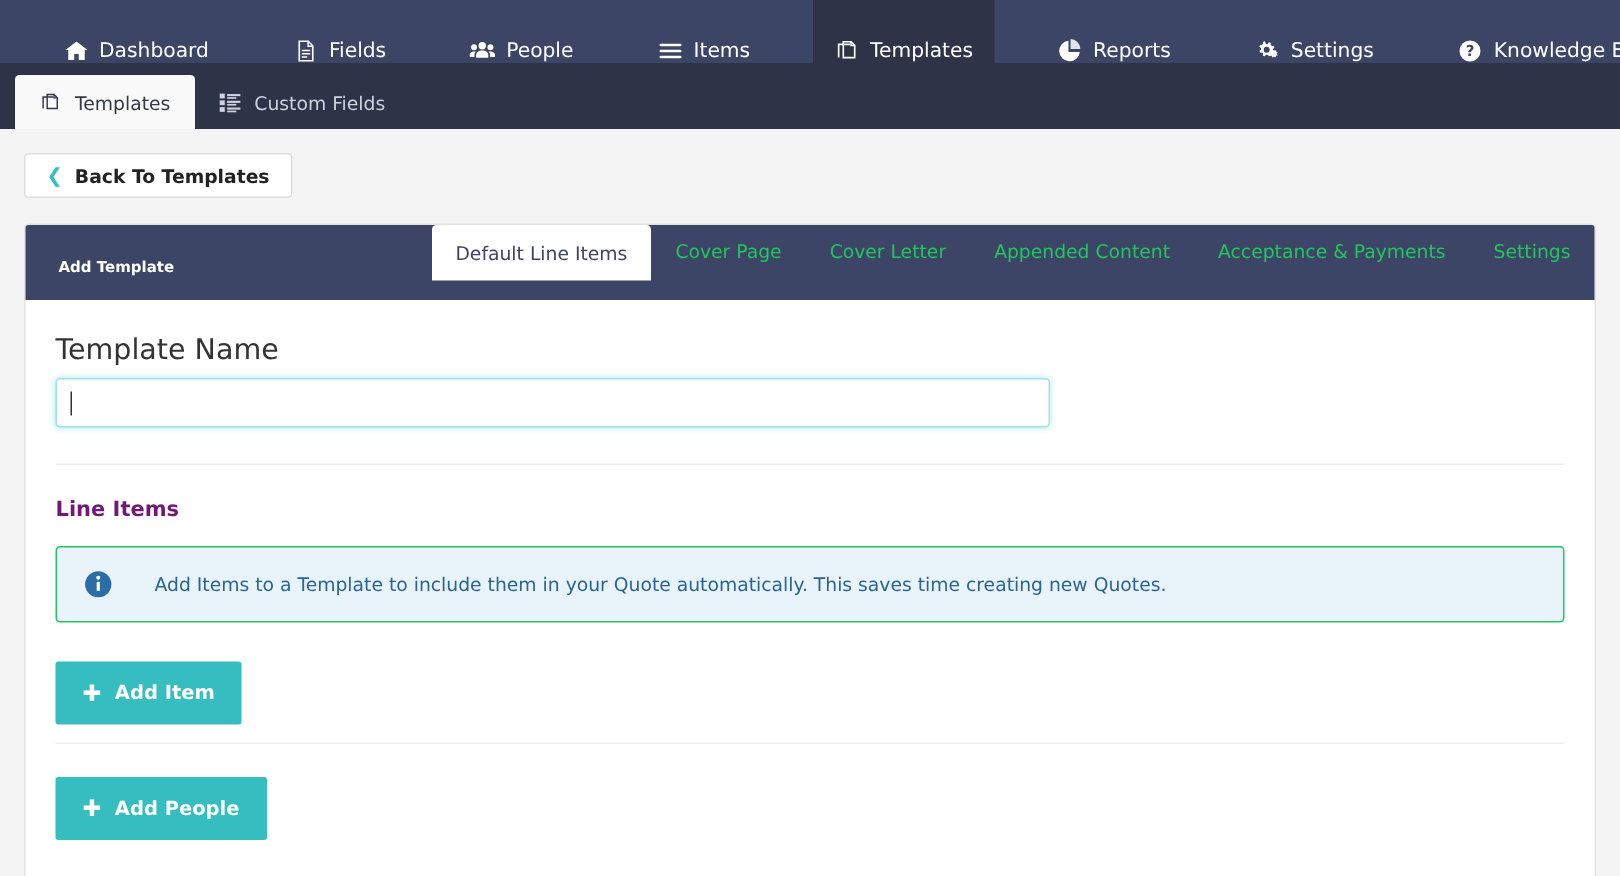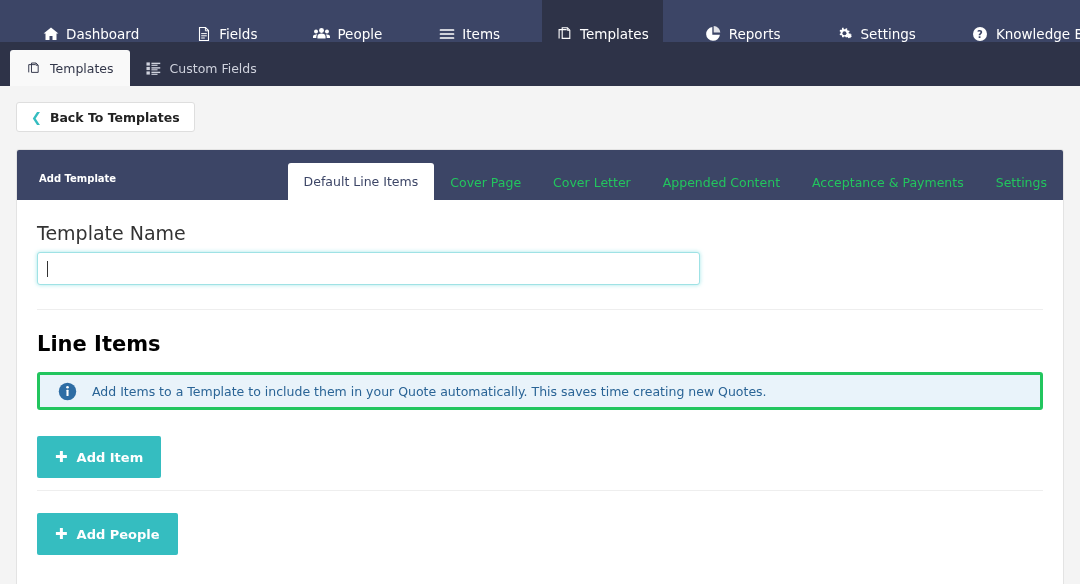--- a/index.html
+++ b/index.html
@@ -100,21 +100,20 @@
   }
   .panel-title {
     color: #ffffff;
     font-size: 10px;
     font-weight: bold;
     padding-bottom: 16px;
   }
   .panel-tabs {
     margin-left: auto;
     display: flex;
-    align-items: flex-end;
     height: 100%;
   }
   .panel-tab {
     display: flex; align-items: center;
     height: 35px;
     padding: 0 16px;
     color: #22c55e;
     font-size: 12.5px;
     cursor: pointer;
     white-space: nowrap;
@@ -154,35 +153,35 @@
     background: #333;
   }
 
   .divider {
     height: 1px;
     background: #eeeeee;
     margin: 24px 0 0 0;
   }
 
   .section-title {
-    font-size: 21px;
+    font-size: 14px;
     font-weight: bold;
-    color: #000000;
+    color: #701a75;
     margin: 22px 0 16px 0;
   }
 
   .alert {
     background: #e9f3fa;
-    border: 3px solid #22c55e;
+    border: 1px solid #22c55e;
     border-radius: 3px;
-    height: 38px;
+    height: 51px;
     display: flex;
     align-items: center;
     padding: 0 18px;
-    gap: 15px;
+    gap: 28px;
   }
   .alert-icon { flex: 0 0 auto; display: flex; }
   .alert-text {
     color: #2a6496;
     font-size: 12.5px;
   }
 
   .btn-teal {
     display: inline-flex; align-items: center; gap: 9px;
     height: 42px;

